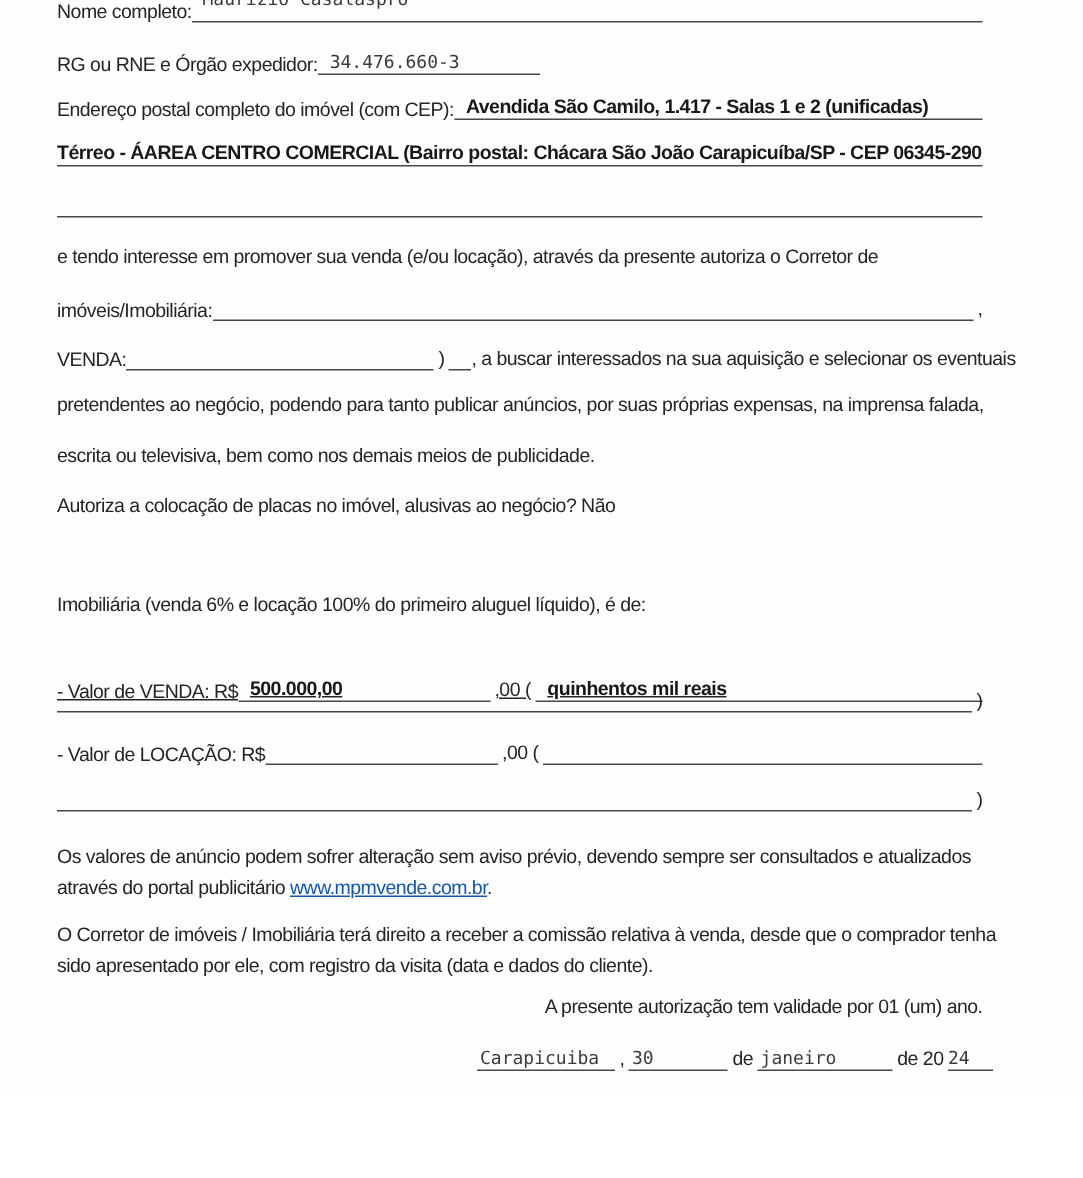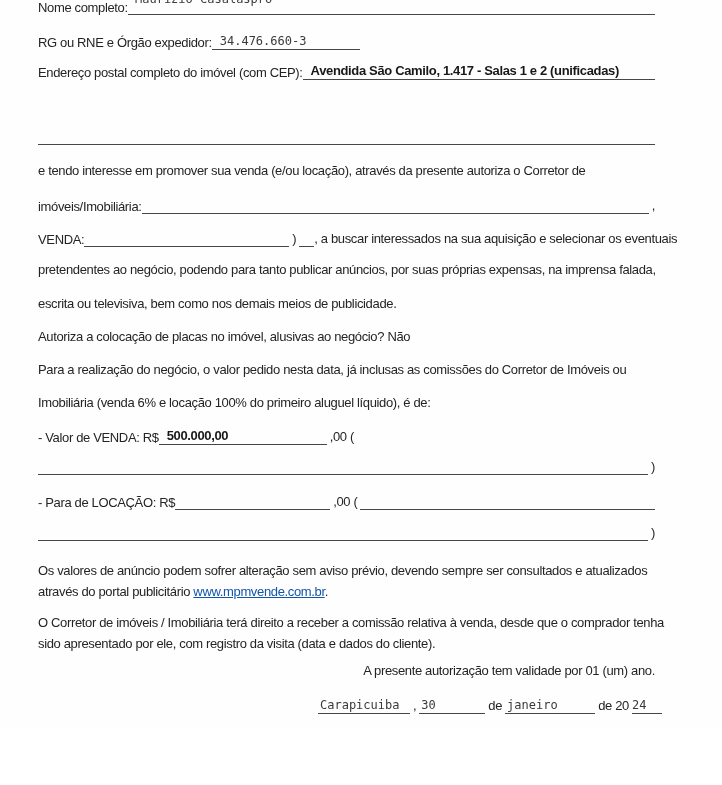--- a/index.html
+++ b/index.html
@@ -86,20 +86,25 @@
     </span>
   </div>
 
   <div class="row" style="top:60px;height:20px;">
     <span class="label">Endereço postal completo do imóvel (com CEP):</span>
     <span class="fill grow">
       <span class="fv bold">Avendida São Camilo, 1.417 - Salas 1 e 2 (unificadas)</span>
     </span>
   </div>
 
+  <div class="row" style="top:91px;height:20px;">
+    <span class="fill grow">
+      <span class="fv bold" style="padding-left:0;">Térreo - ÁAREA CENTRO COMERCIAL (Bairro postal: Chácara São João Carapicuíba/SP - CEP 06345-290</span>
+    </span>
+  </div>
 
   <div class="row" style="top:125px;height:20px;">
     <span class="fill grow"></span>
   </div>
 
   <div class="para" style="top:163px;">e tendo interesse em promover sua venda (e/ou locação), através da presente autoriza o Corretor de</div>
 
   <div class="row" style="top:196px;height:18px;">
     <span class="label">imóveis/Imobiliária:</span>
     <span class="fill grow"></span>
@@ -116,37 +121,39 @@
 
   <div class="para" style="top:262px;">pretendentes ao negócio, podendo para tanto publicar anúncios, por suas próprias expensas, na imprensa falada,</div>
   <div class="para" style="top:296px;">escrita ou televisiva, bem como nos demais meios de publicidade.</div>
 
   <div class="para" style="top:329px;">
     <span>Autoriza a colocação de placas no imóvel, alusivas ao negócio?</span>
     <span> </span>
     <span>Não</span>
   </div>
 
-  <div class="para" style="top:362px;">Para a realização do negócio, o valor pedido nesta data, já inclusas as comissões do Corretor de Imóveis ou</div>
   <div class="para" style="top:395px;">Imobiliária (venda 6% e locação 100% do primeiro aluguel líquido), é de:</div>
 
-  <div class="row" style="top:425px;height:20px;">
+  <div class="row" style="top:448px;height:20px;text-decoration:underline;">
     <span class="label">- Valor de VENDA: R$</span>
     <span class="fill" style="flex:0 0 168px;">
       <span class="fv bold">500.000,00</span>
     </span>
     <span class="sep">,00 (</span>
+    <span class="fill grow">
+      <span class="fv bold">quinhentos mil reais</span>
+    </span>
   </div>
   <div class="row" style="top:456px;height:19px;">
     <span class="fill grow"></span>
     <span class="sep" style="padding-right:0;">)</span>
   </div>
 
   <div class="row" style="top:490px;height:20px;">
-    <span class="label">- Para de LOCAÇÃO: R$</span>
+    <span class="label">- Valor de LOCAÇÃO: R$</span>
     <span class="fill" style="flex:0 0 155px;"></span>
     <span class="sep">,00 (</span>
     <span class="fill grow"></span>
   </div>
   <div class="row" style="top:522px;height:19px;">
     <span class="fill grow"></span>
     <span class="sep" style="padding-right:0;">)</span>
   </div>
 
   <div class="para tight" style="top:560px;white-space:normal;right:20px;">

